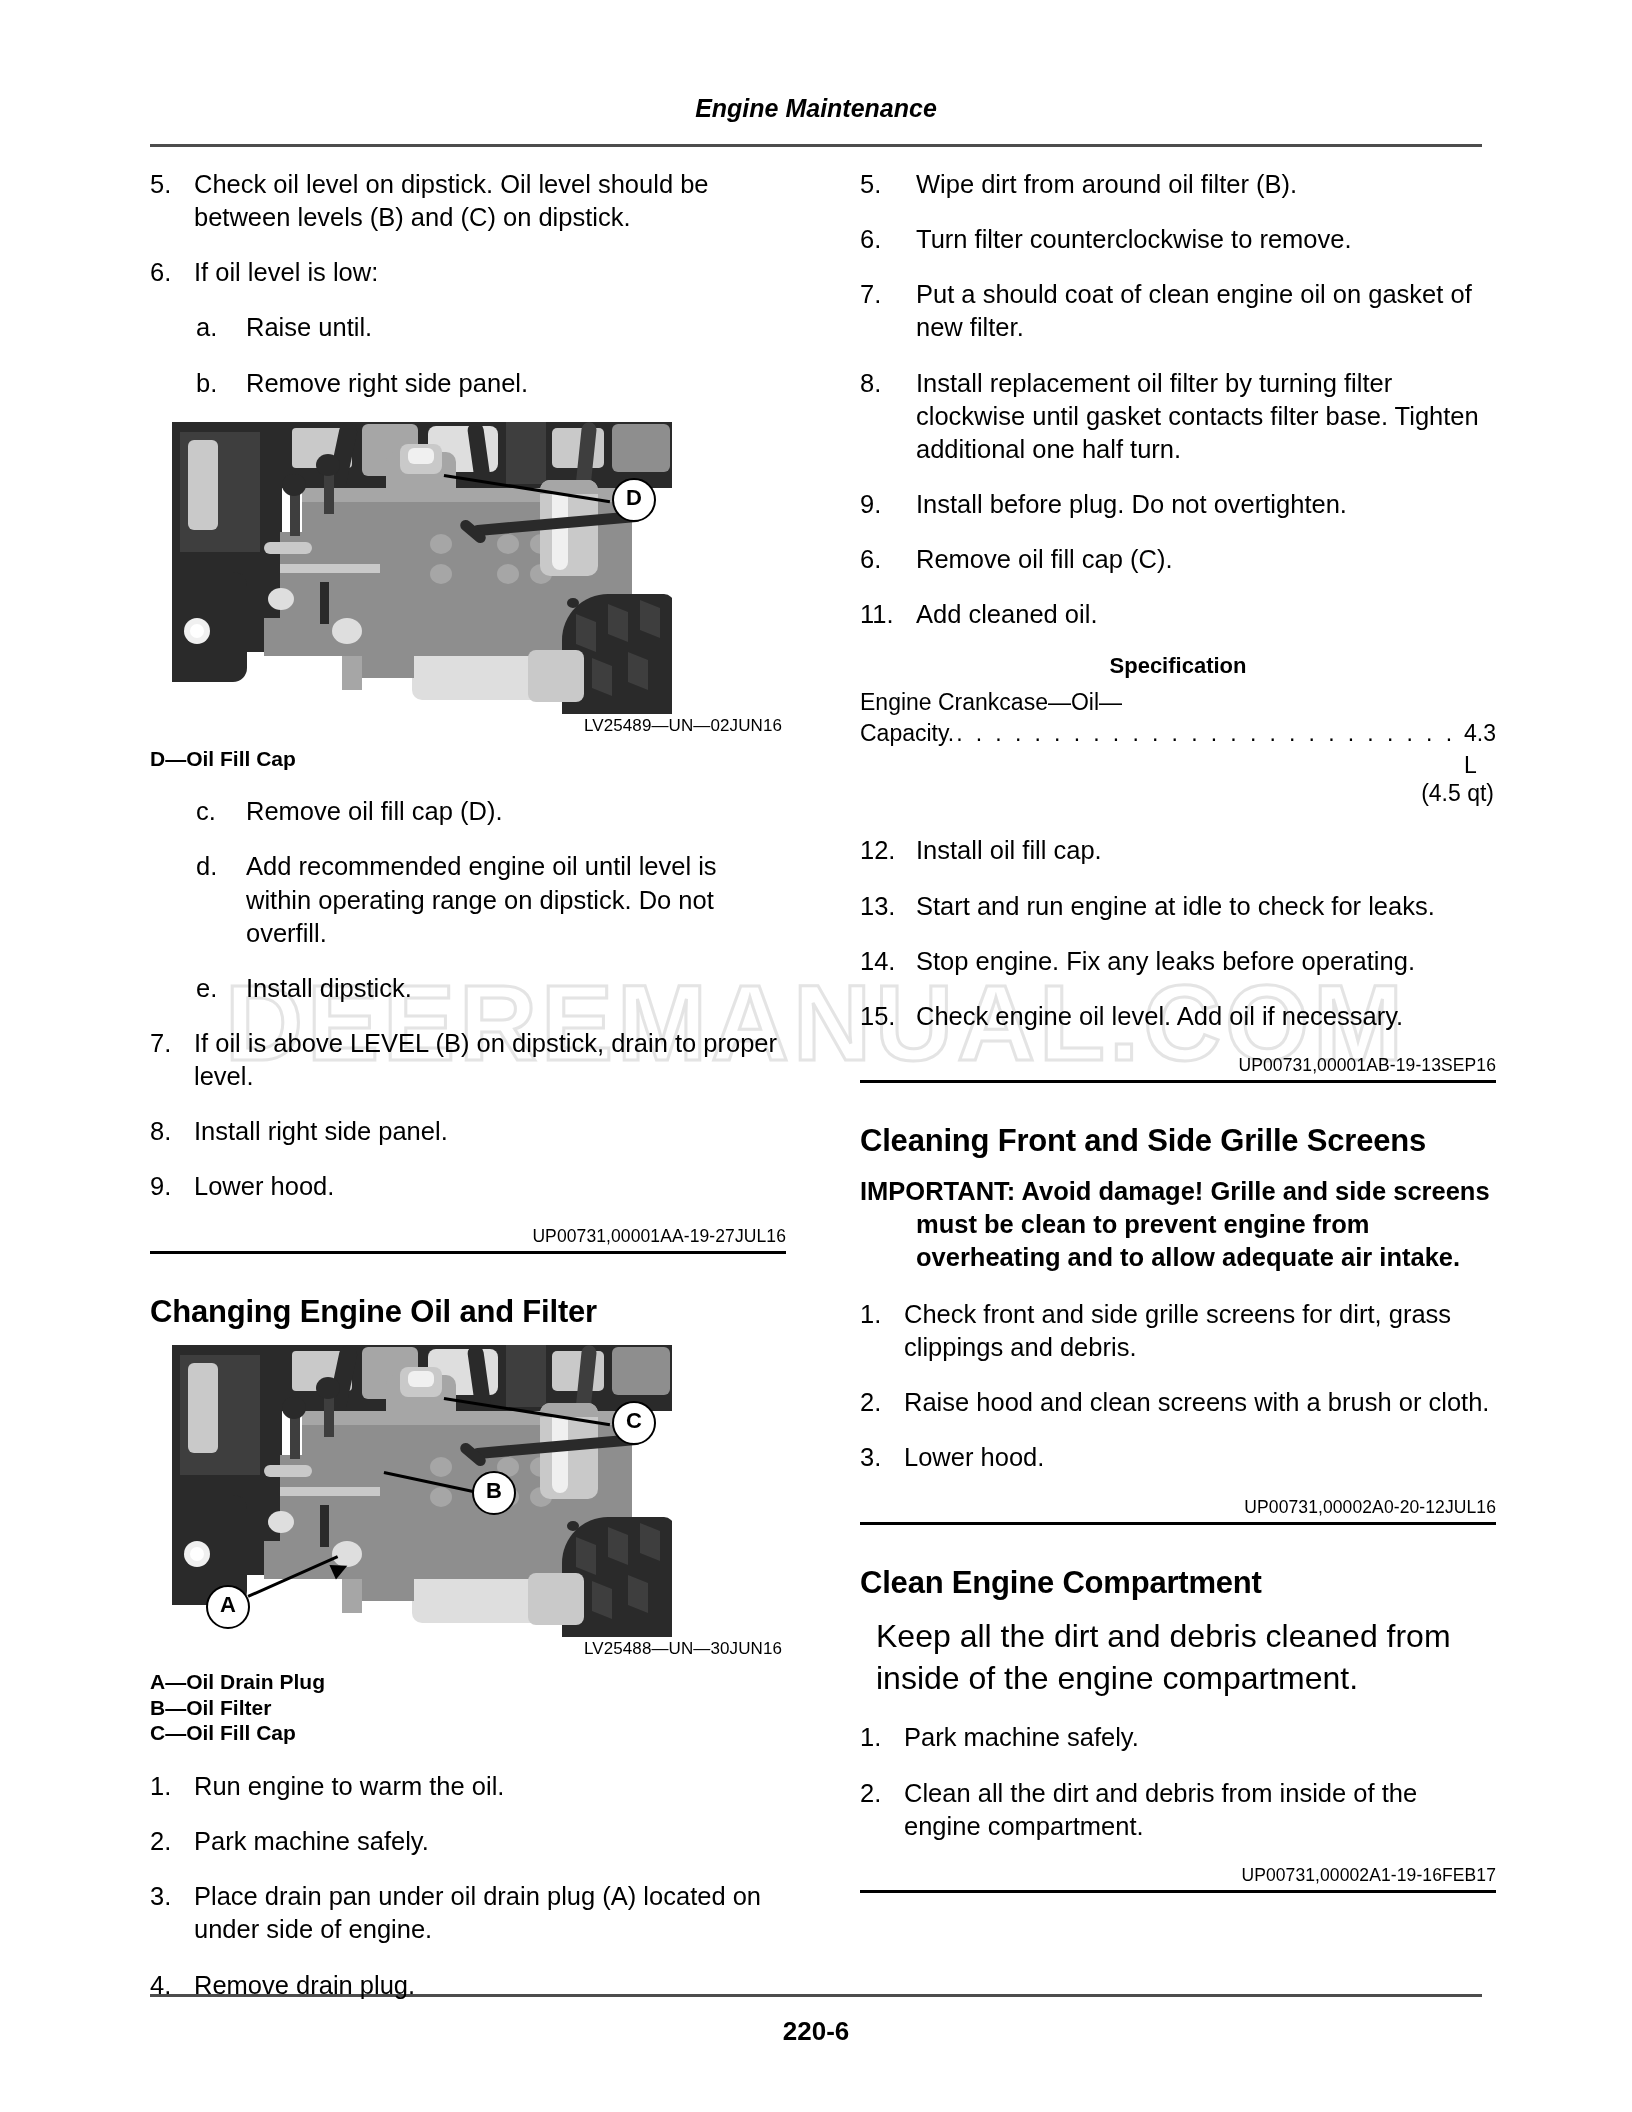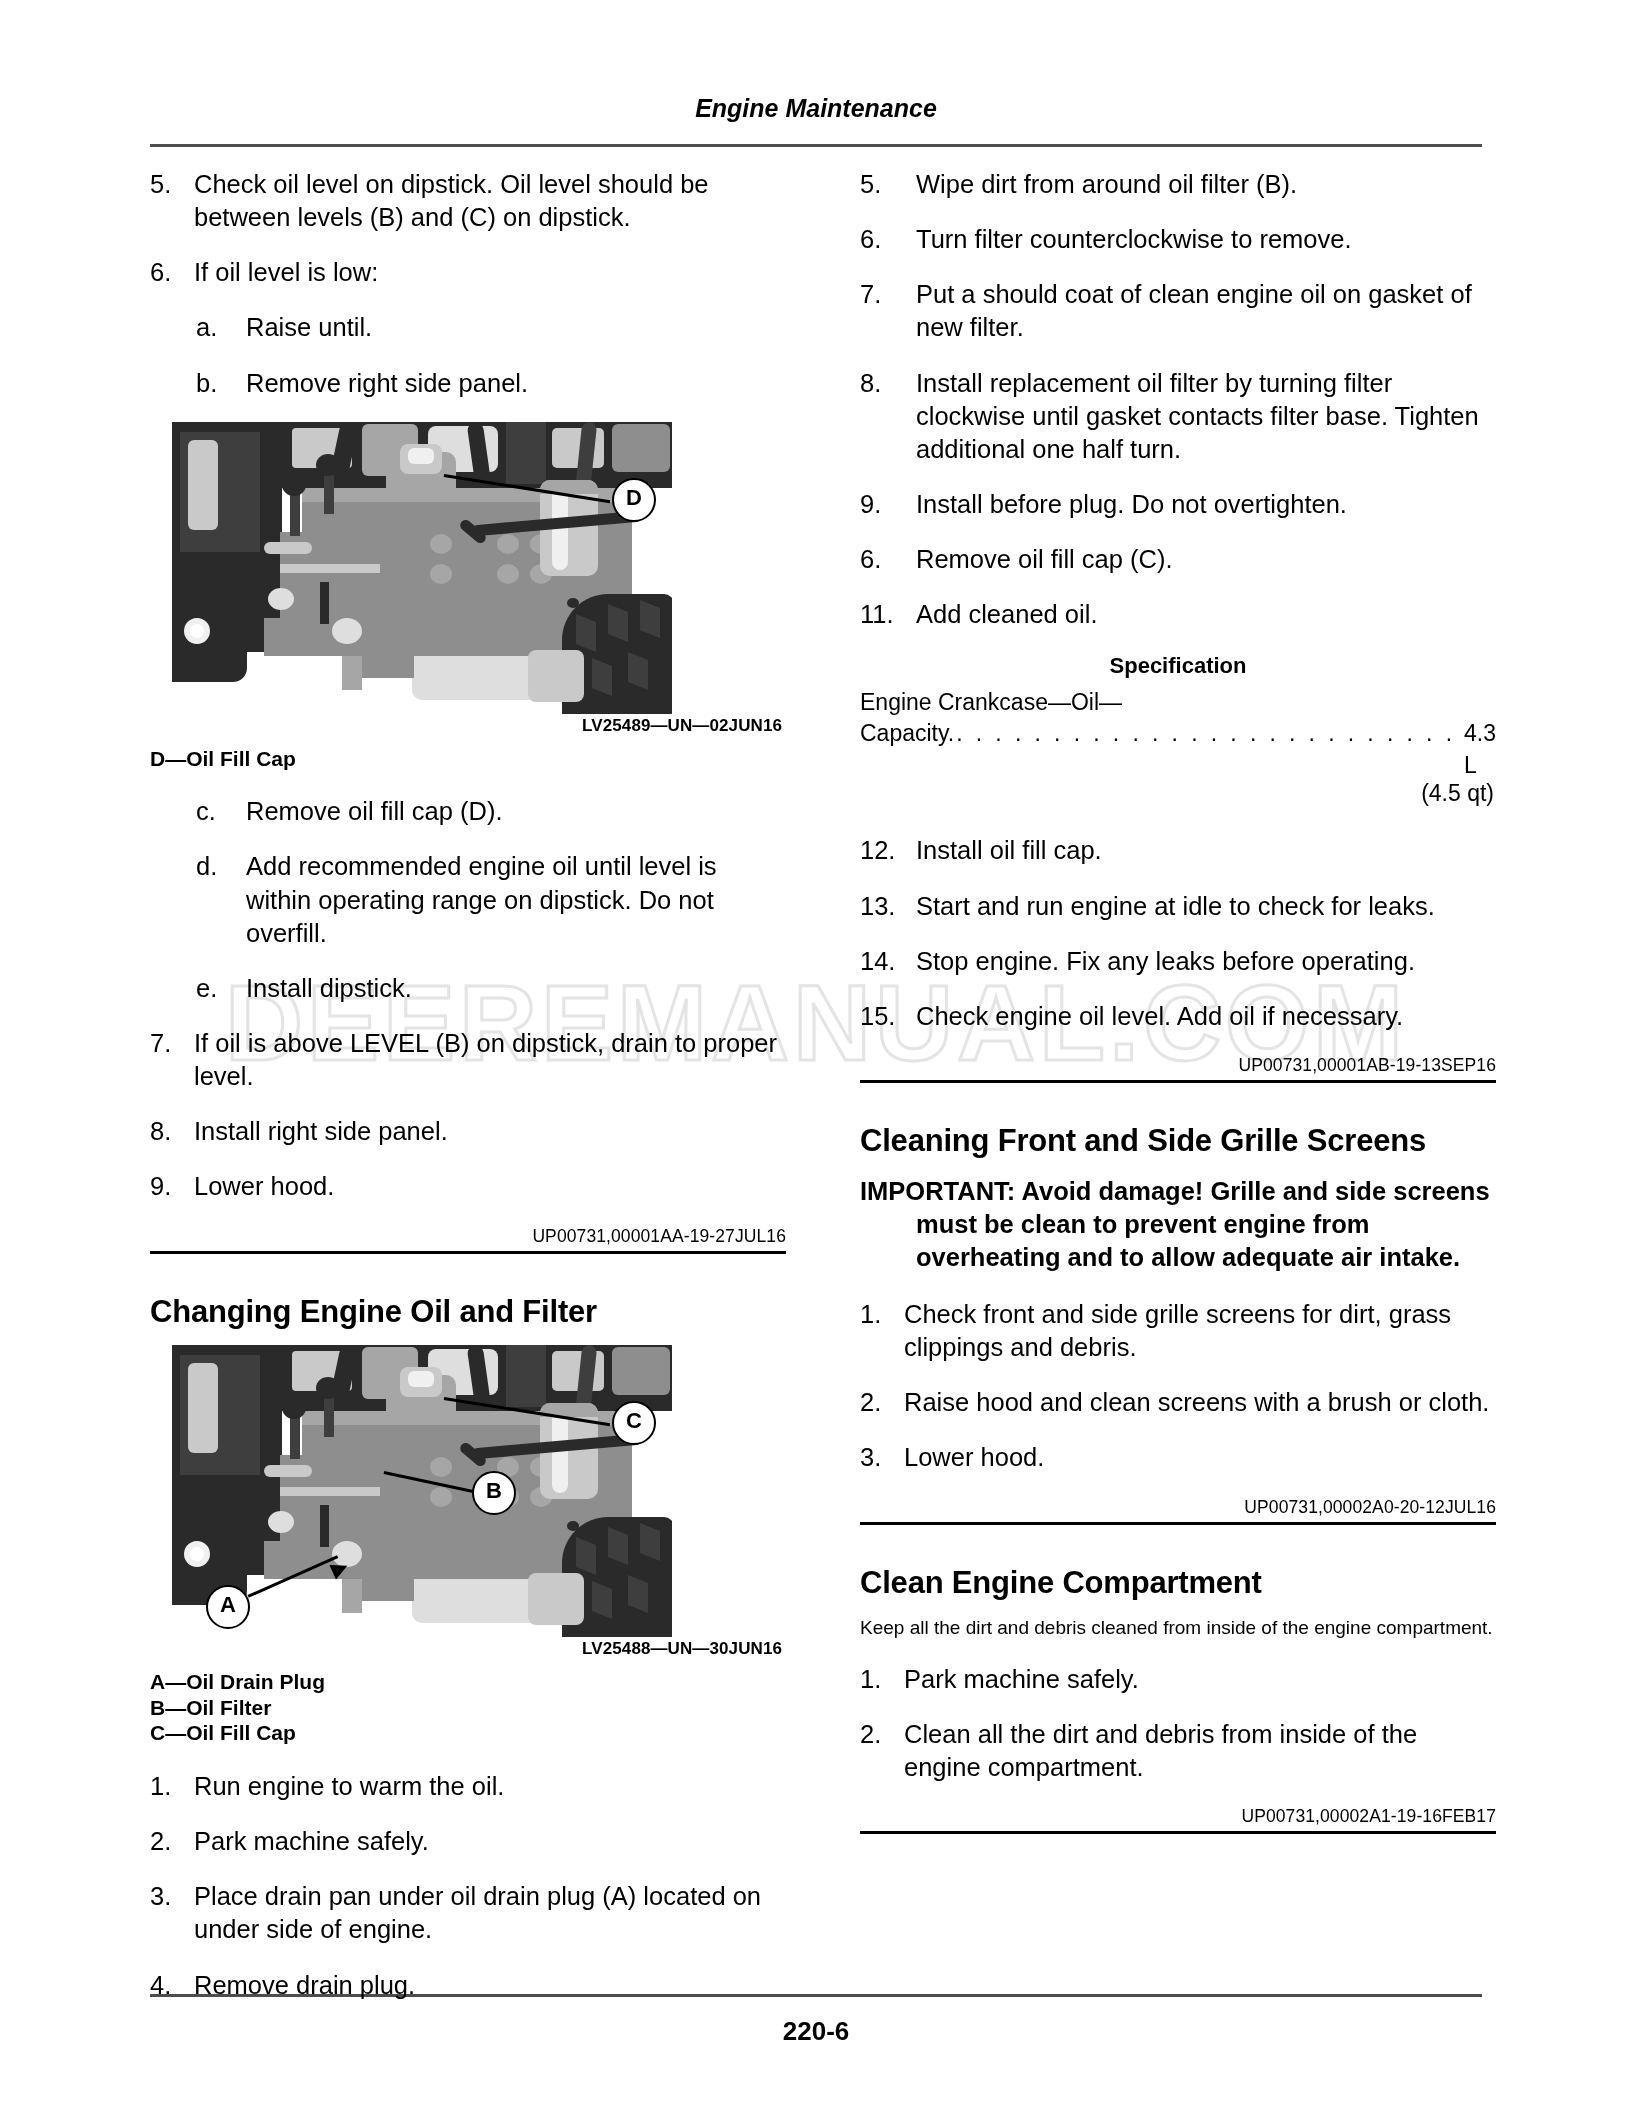--- a/index.html
+++ b/index.html
@@ -64,23 +64,23 @@
     position: absolute;
     top: 168px;
     width: 636px;
     z-index: 10;
   }
   .col-left  { left: 150px; }
   .col-right { left: 860px; }
 
   
   .para {
-    font-size: 19px;
+    font-size: 32px;
     line-height: 1.30;
-    margin: 0 0 22px 0;
+    margin: 0 0 22px 16px;
   }
 
   
   .li {
     display: grid;
     grid-template-columns: 44px 1fr;
     font-size: 25.5px;
     line-height: 1.30;
     margin: 0 0 22px 0;
   }
@@ -120,21 +120,20 @@
     height: 292px;
     background: #ffffff;
     overflow: hidden;
   }
   .figcode {
     text-align: right;
     font-size: 17px;
     margin-top: 2px;
     padding-right: 4px;
     letter-spacing: 0.1px;
-    font-weight: bold;
   }
   .legend {
     font-size: 21px;
     font-weight: bold;
     line-height: 1.22;
     margin: 10px 0 24px 0;
   }
 
   
   .spec-title {

